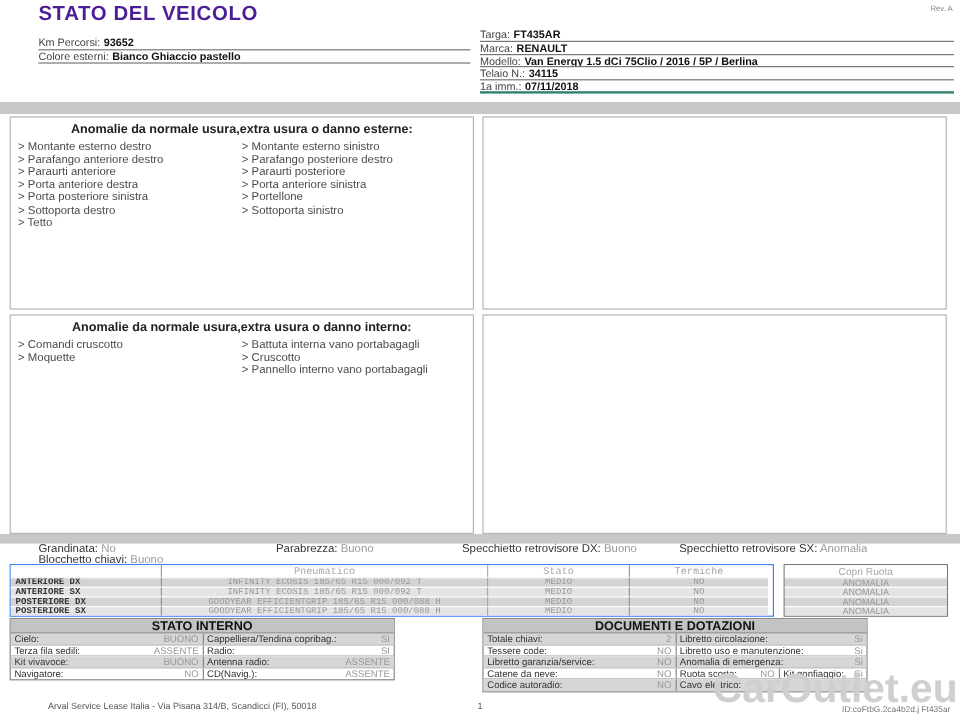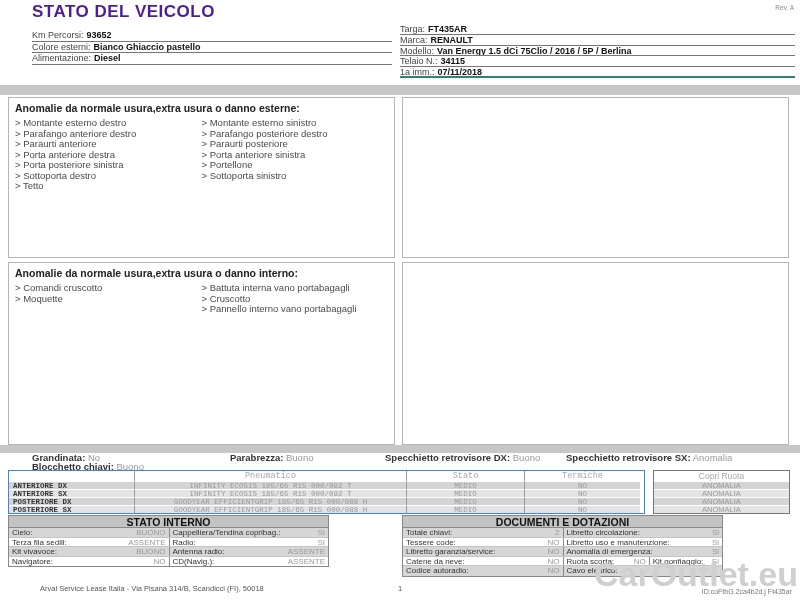--- a/index.html
+++ b/index.html
@@ -25,27 +25,27 @@
   .band { position:absolute; left:0; width:800px; background:#c7c7c7; }
   .band1 { top:85px; height:10px; }
   .band2 { top:445px; height:8px; }
 
   
   .box { position:absolute; background:#fff; border:1px solid #b5b5b5; }
   .box-ext   { left:8px;   top:97px;  width:387px; height:161px; }
   .box-ext-r { left:402px; top:97px;  width:387px; height:161px; }
   .box-int   { left:8px;   top:262px; width:387px; height:183px; }
   .box-int-r { left:402px; top:262px; width:387px; height:183px; }
-  .box-title { font-weight:bold; font-size:10.5px; color:#222; padding:4px 6px 3px; }
+  .box-title { font-weight:bold; font-size:10.5px; color:#222; padding:4px 6px 3px;text-align:center; }
   .box-cols { display:flex; padding:1px 6px; }
   .box-col { width:50%; font-size:9.5px; color:#4a4a4a; line-height:10.5px; padding-right:8px; }
 
   
   .cond { position:absolute; font-size:9.5px; line-height:9.5px; white-space:nowrap; }
-  .cl { font-weight:bold; color:#333; } .cv { color:#999; }
+  .cl { font-weight:normal; color:#333; } .cv { color:#999; }
 
   
   .tire-table { position:absolute; left:8px; top:470px; width:637px;
                 border:1px solid #3b82f6; display:grid;
                 grid-template-columns:126px 272px 118px 115px;font-family:Liberation Mono, monospace; }
   .copri-table { position:absolute; left:653px; top:470px; width:137px;
                  border:1px solid #777; }
   .th { font-size:8.5px; color:#a8a8a8; text-align:center; background:#fff;
         height:10px; line-height:10px; border-right:1px solid #999; overflow:hidden;}
   .tire-table > .th:nth-child(4), .copri-table .th { border-right:none; }
@@ -87,23 +87,20 @@
   <div class="title">STATO DEL VEICOLO</div>
   <div class="rev">Rev. A</div>
 
   <div class="fields fields-left">
     <div class="field">
       <span class="flabel">Km Percorsi:</span><span class="fvalue">93652</span>
     </div>
     <div class="field">
       <span class="flabel">Colore esterni:</span><span class="fvalue">Bianco Ghiaccio pastello</span>
     </div>
-    <div class="field">
-      <span class="flabel">Alimentazione:</span><span class="fvalue">Diesel</span>
-    </div>
   </div>
 
   <div class="fields fields-right">
     <div class="field">
       <span class="flabel">Targa:</span><span class="fvalue">FT435AR</span>
     </div>
     <div class="field">
       <span class="flabel">Marca:</span><span class="fvalue">RENAULT</span>
     </div>
     <div class="field">

